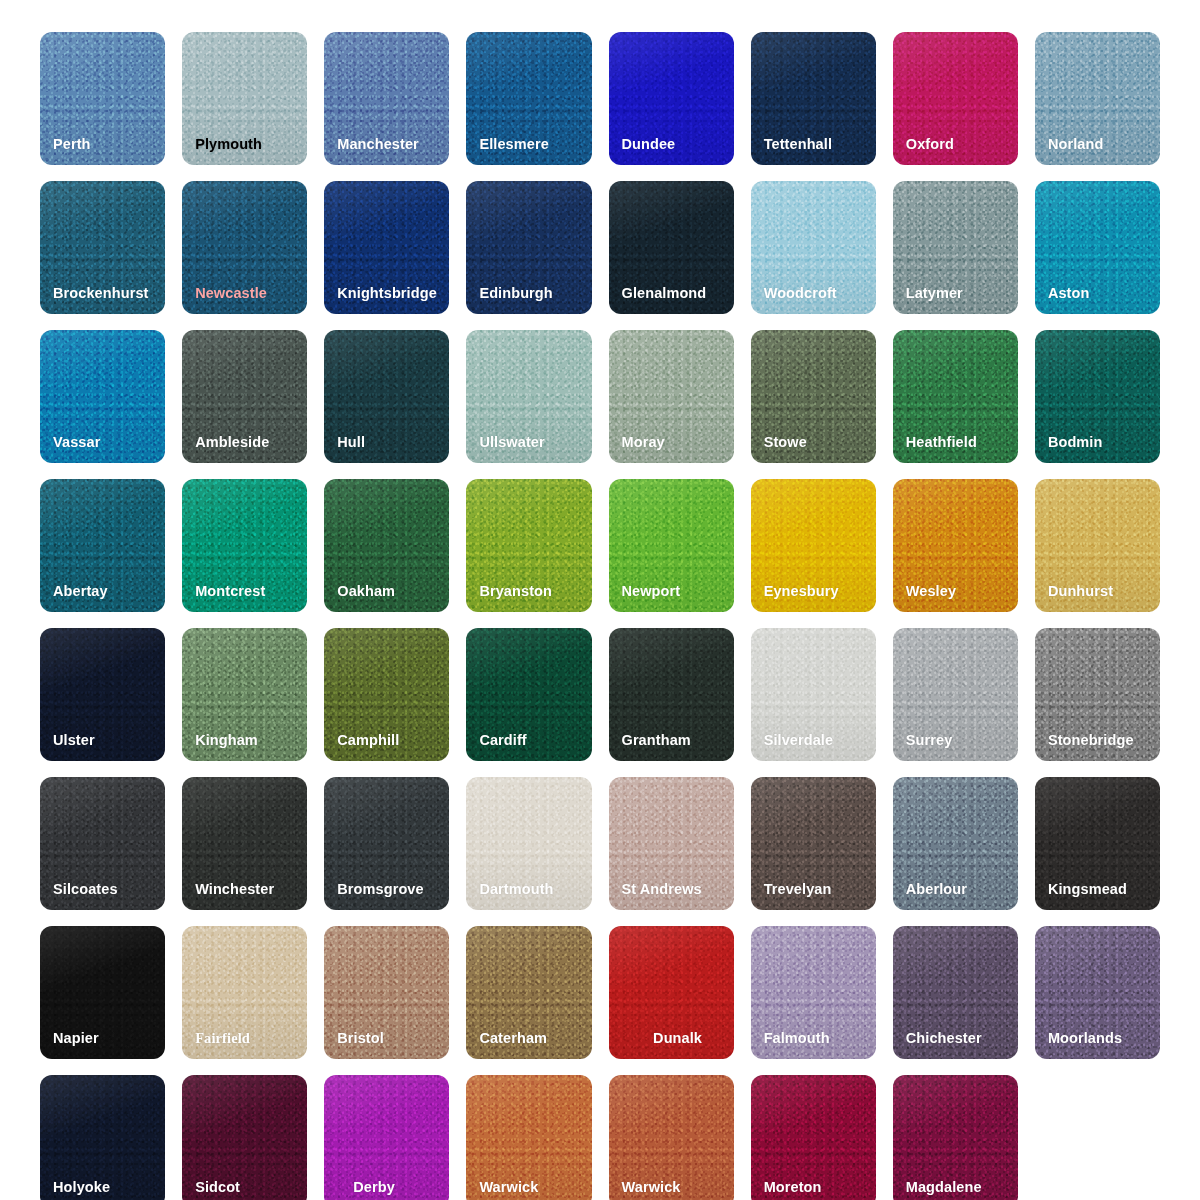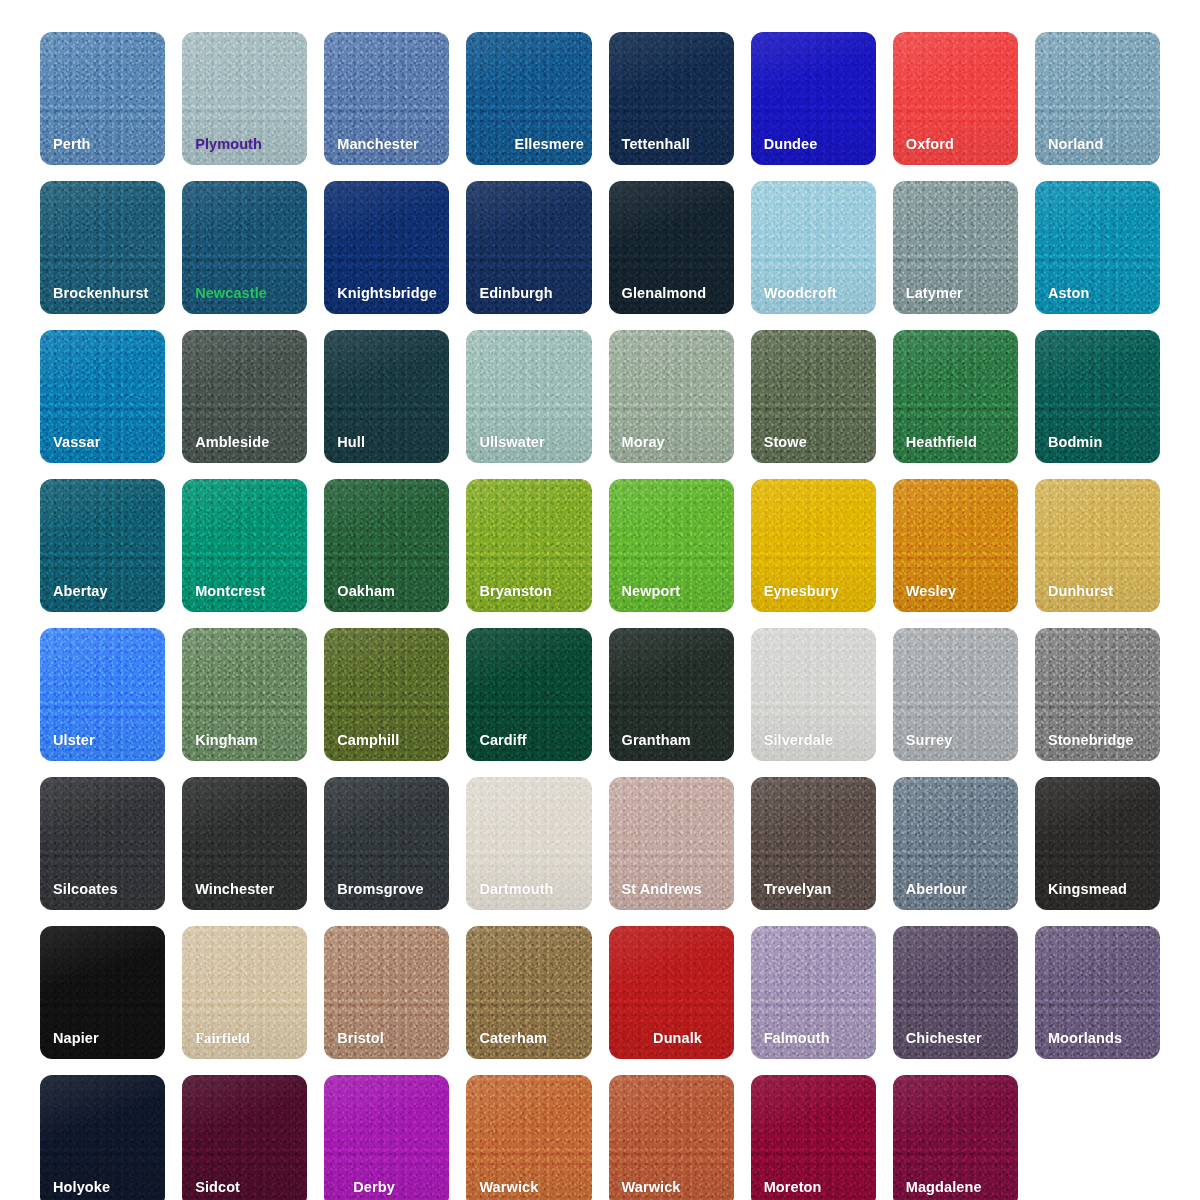--- a/index.html
+++ b/index.html
@@ -92,61 +92,61 @@
 
 <main id="swatch-grid">
     <div class="swatch" style="background: rgb(91, 135, 180);">
       <span class="texture"></span>
       <span class="sheen"></span>
       <span class="swatch-label" style="color: rgb(255, 255, 255);">Perth</span>
     </div>
     <div class="swatch" style="background: rgb(166, 188, 192);">
       <span class="texture"></span>
       <span class="sheen"></span>
-      <span class="swatch-label" style="color: #4c1d95;">Plymouth</span>
+      <span class="swatch-label" style="color: #000000;">Plymouth</span>
     </div>
     <div class="swatch" style="background: rgb(92, 124, 174);">
       <span class="texture"></span>
       <span class="sheen"></span>
       <span class="swatch-label" style="color: rgb(255, 255, 255);">Manchester</span>
     </div>
-    <div class="swatch" style="background: rgb(21, 88, 140); padding-left: 35px;">
+    <div class="swatch" style="background: rgb(21, 88, 140);">
       <span class="texture"></span>
       <span class="sheen"></span>
       <span class="swatch-label" style="color: rgb(255, 255, 255);">Ellesmere</span>
     </div>
+    <div class="swatch" style="background: rgb(25, 22, 191);">
+      <span class="texture"></span>
+      <span class="sheen"></span>
+      <span class="swatch-label" style="color: rgb(255, 255, 255);">Dundee</span>
+    </div>
     <div class="swatch" style="background: rgb(20, 44, 78);">
       <span class="texture"></span>
       <span class="sheen"></span>
       <span class="swatch-label" style="color: rgb(255, 255, 255);">Tettenhall</span>
     </div>
-    <div class="swatch" style="background: rgb(25, 22, 191);">
-      <span class="texture"></span>
-      <span class="sheen"></span>
-      <span class="swatch-label" style="color: rgb(255, 255, 255);">Dundee</span>
-    </div>
-    <div class="swatch" style="background: #ef4444;">
+    <div class="swatch" style="background: #be185d;">
       <span class="texture"></span>
       <span class="sheen"></span>
       <span class="swatch-label" style="color: rgb(255, 255, 255);">Oxford</span>
     </div>
     <div class="swatch" style="background: rgb(127, 164, 184);">
       <span class="texture"></span>
       <span class="sheen"></span>
       <span class="swatch-label" style="color: rgb(255, 255, 255);">Norland</span>
     </div>
     <div class="swatch" style="background: rgb(31, 92, 116);">
       <span class="texture"></span>
       <span class="sheen"></span>
       <span class="swatch-label" style="color: rgb(255, 255, 255);">Brockenhurst</span>
     </div>
     <div class="swatch" style="background: rgb(27, 83, 114);">
       <span class="texture"></span>
       <span class="sheen"></span>
-      <span class="swatch-label" style="color: #22c55e;">Newcastle</span>
+      <span class="swatch-label" style="color: #fca5a5;">Newcastle</span>
     </div>
     <div class="swatch" style="background: rgb(15, 47, 110);">
       <span class="texture"></span>
       <span class="sheen"></span>
       <span class="swatch-label" style="color: rgb(255, 255, 255);">Knightsbridge</span>
     </div>
     <div class="swatch" style="background: rgb(23, 48, 92);">
       <span class="texture"></span>
       <span class="sheen"></span>
       <span class="swatch-label" style="color: rgb(255, 255, 255);">Edinburgh</span>
@@ -244,21 +244,21 @@
     <div class="swatch" style="background: rgb(209, 135, 19);">
       <span class="texture"></span>
       <span class="sheen"></span>
       <span class="swatch-label" style="color: rgb(255, 255, 255);">Wesley</span>
     </div>
     <div class="swatch" style="background: rgb(210, 179, 90);">
       <span class="texture"></span>
       <span class="sheen"></span>
       <span class="swatch-label" style="color: rgb(255, 255, 255);">Dunhurst</span>
     </div>
-    <div class="swatch" style="background: #3b82f6;">
+    <div class="swatch" style="background: #0f172a;">
       <span class="texture"></span>
       <span class="sheen"></span>
       <span class="swatch-label" style="color: rgb(255, 255, 255);">Ulster</span>
     </div>
     <div class="swatch" style="background: rgb(106, 137, 99);">
       <span class="texture"></span>
       <span class="sheen"></span>
       <span class="swatch-label" style="color: rgb(255, 255, 255);">Kingham</span>
     </div>
     <div class="swatch" style="background: rgb(90, 107, 43);">

